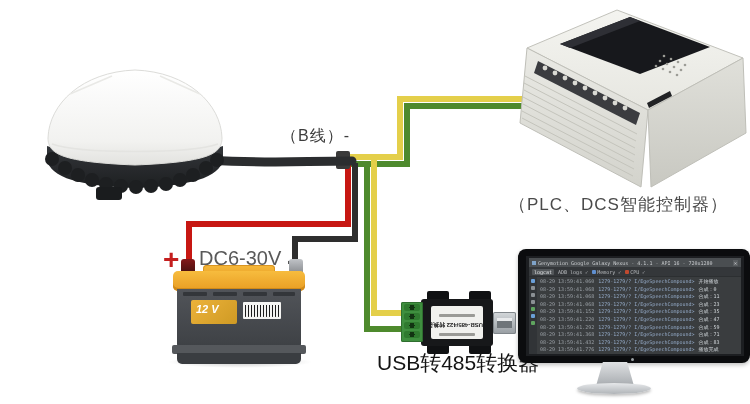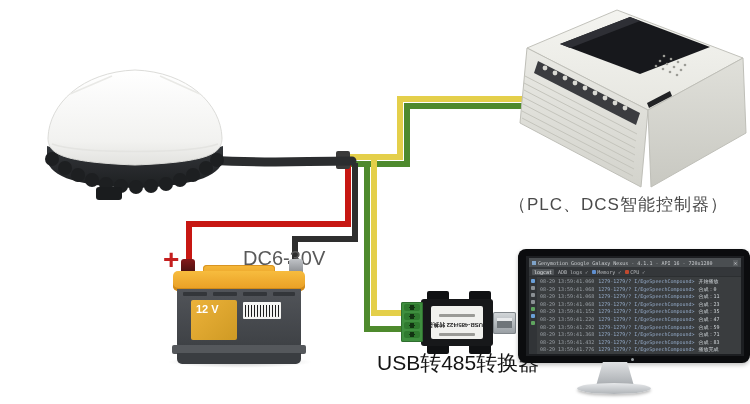--- a/index.html
+++ b/index.html
@@ -9,37 +9,37 @@
   
   .wire{position:absolute;}
   .wy{background:#e4cf4a;}
   .wg{background:#4e8a2d;}
   .wr{background:#c71712;}
   .wk{background:#2e2e2e;}
   
   .ab-label{font-size:16px;line-height:22px;color:#3d3d3d;letter-spacing:1px;}
   .plc-caption{font-size:17px;color:#4a4a4a;letter-spacing:1px;}
   .conv-caption{font-size:21px;color:#141414;}
-  .dc-label{font-size:20px;color:#595959;margin-left:44px;}
+  .dc-label{font-size:20px;color:#595959;}
   .plus-label{font-size:28px;font-weight:bold;color:#c41e1e;line-height:24px;}
   .minus-label{font-size:26px;font-weight:bold;color:#555;line-height:22px;}
   
   .bat-shadow{left:168px;top:356px;width:144px;height:12px;border-radius:50%;
               background:radial-gradient(closest-side,rgba(0,0,0,.22),rgba(0,0,0,0));}
   .bat-term{border-radius:3px 3px 1px 1px;}
   .bat-cap{left:173px;top:271px;width:132px;height:20px;border-radius:5px;
            background:linear-gradient(#f7bc3e,#e89c22);box-shadow:inset 0 -3px 0 #d18a18;}
   .bat-handle{left:203px;top:265px;width:72px;height:12px;border-radius:4px;
               background:linear-gradient(#f6b93a,#e9a127);box-shadow:inset 0 0 0 1px #d89422;}
   .bat-body{left:177px;top:289px;width:124px;height:58px;
             background:linear-gradient(#515459,#3e4145);border-radius:0 0 3px 3px;}
   .bat-slot{position:absolute;top:3px;height:4px;background:#33363a;border-radius:1px;}
-  .bat-12v{left:191px;top:300px;width:46px;height:40px;border-radius:2px;
+  .bat-12v{left:191px;top:300px;width:46px;height:24px;border-radius:2px;
            background:linear-gradient(135deg,#ecb23a,#cf9a24);
-           color:#fff;font-weight:bold;font-size:11px;padding:3px 0 0 5px;box-sizing:border-box;}
+           color:#fff;font-weight:bold;font-size:11px;padding:3px 0 0 5px;box-sizing:border-box;font-style:italic;}
   .barcode{left:243px;top:302px;width:38px;height:17px;background:#f4f4f2;border-radius:1px;
            background-image:repeating-linear-gradient(90deg,#1c1c1c 0 1px,transparent 1px 3px);
            background-size:90% 70%;background-repeat:no-repeat;background-position:50% 50%;}
   .bat-band{left:172px;top:345px;width:134px;height:9px;background:#55585c;border-radius:2px;}
   .bat-foot{left:177px;top:353px;width:124px;height:11px;background:#3a3d41;border-radius:0 0 5px 5px;}
   
   .conv-body{left:421px;top:299px;width:72px;height:47px;background:#17181a;border-radius:3px;}
   .conv-tab{width:22px;height:10px;background:#101113;border-radius:2px;}
   .conv-label{left:431px;top:306px;width:52px;height:33px;background:#f1f1ee;border-radius:2px;
               transform:rotate(180deg);overflow:hidden;text-align:center;color:#222;}
@@ -140,20 +140,21 @@
         <circle cx="166" cy="106" r="7"></circle>
       <circle cx="177" cy="98" r="7"></circle>
     </g>
     <rect x="56" y="125" width="26" height="13" rx="3" fill="#1a1c1e"></rect>
 
     <path d="M8,76 C9,42 42,10 95,8 C148,10 181,42 182,76 C182,92 168,100 95,103 C22,100 8,92 8,76 Z" fill="url(#domeG)" stroke="#dcdcd9" stroke-width="1"></path>
     <path d="M30,32 L72,14 M160,32 L120,14" stroke="#e9e9e6" stroke-width="1.5" fill="none"></path>
     <path d="M12,82 C40,92 150,92 178,82" stroke="#e4e4e1" stroke-width="1.5" fill="none"></path>
   </svg>
 
+  <div class="abs ab-label" style="left:281px;top:125px;">（B线）-</div>
 
   <svg class="abs" style="left:500px;top:4px;" width="250" height="192" viewBox="0 0 250 192">
     <defs>
       <linearGradient id="plcTop" x1="0" y1="0" x2="0" y2="1">
         <stop offset="0" stop-color="#f4f4f0"></stop>
           <stop offset="1" stop-color="#e7e7e1"></stop>
       </linearGradient>
       <linearGradient id="plcL" x1="0" y1="0" x2="0" y2="1">
         <stop offset="0" stop-color="#eaeae5"></stop>
           <stop offset="1" stop-color="#d3d3cc"></stop>

